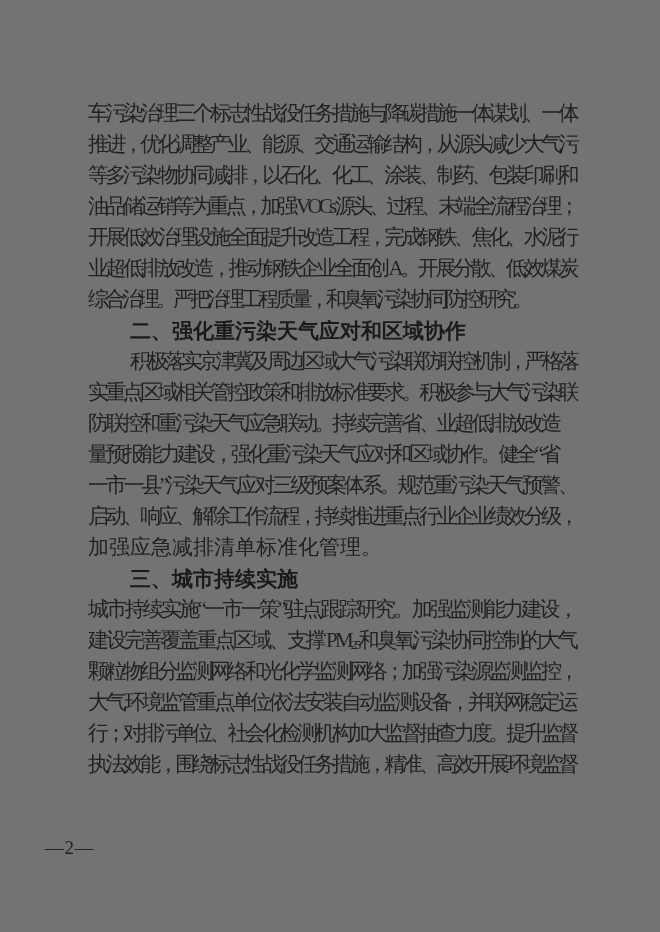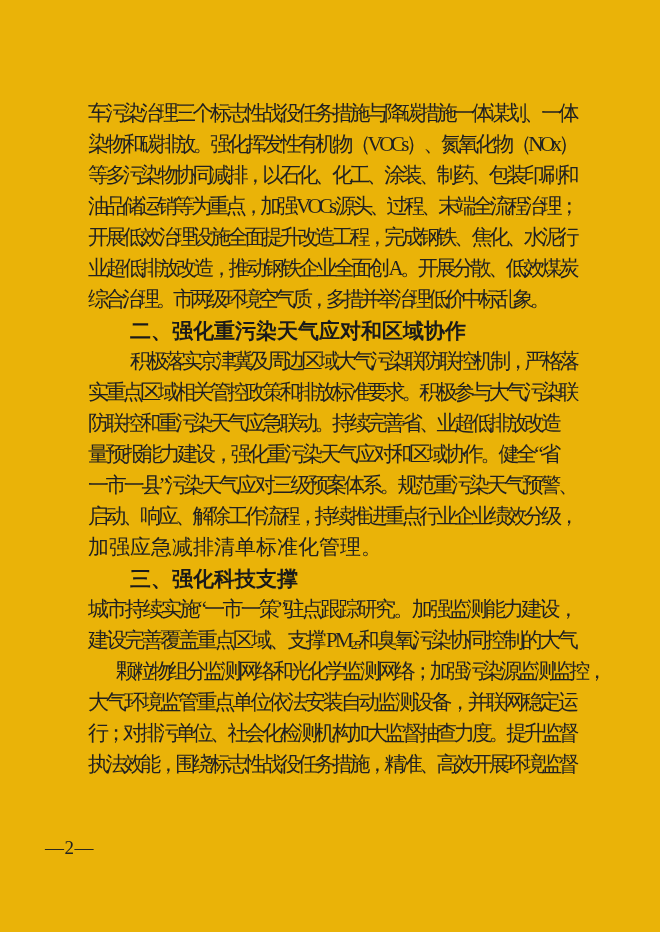--- a/index.html
+++ b/index.html
@@ -4,21 +4,21 @@
 <style>
   html, body {
     margin: 0;
     padding: 0;
     background: #ffffff;
   }
   .page {
     position: relative;
     width: 660px;
     height: 932px;
-    background: #eab308;
+    background: #737373;
     overflow: hidden;
     font-family: "Liberation Serif", serif;
   }
   .doc-body {
     position: absolute;
     left: 88px;
     top: 98px;
     width: 488px;
   }
   .block { margin: 0; }
@@ -55,45 +55,45 @@
     letter-spacing: 0.5px;
   }
 </style>
 </head>
 <body>
 
 <div class="page">
   <div class="doc-body">
       <div class="block paragraph">
         <div class="line"><span class="inner" style="letter-spacing: -3.57143px;"><span>车污染治理三个标志性战役任务措施与降碳措施一体谋划、一体</span></span></div>
-        <div class="line"><span class="inner" style="letter-spacing: -3.52722px;"><span>染物和碳排放。强化挥发性有机物（VOCs）、氮氧化物（NOx）</span></span></div>
+        <div class="line"><span class="inner" style="letter-spacing: -3.57143px;"><span>推进，优化调整产业、能源、交通运输结构，从源头减少大气污</span></span></div>
         <div class="line"><span class="inner" style="letter-spacing: -3.57143px;"><span>等多污染物协同减排，以石化、化工、涂装、制药、包装印刷和</span></span></div>
         <div class="line"><span class="inner" style="letter-spacing: -3.78174px;"><span>油品储运销等为重点，加强 VOCs 源头、过程、末端全流程治理；</span></span></div>
         <div class="line"><span class="inner" style="letter-spacing: -3.57143px;"><span>开展低效治理设施全面提升改造工程，完成钢铁、焦化、水泥行</span></span></div>
         <div class="line"><span class="inner" style="letter-spacing: -3.42834px;"><span>业超低排放改造，推动钢铁企业全面创 A。开展分散、低效煤炭</span></span></div>
-        <div class="line"><span class="inner" style="letter-spacing: -4.01037px;"><span>综合治理。市两级环境空气质，多措并举治理低价中标乱象。</span></span></div>
+        <div class="line"><span class="inner" style="letter-spacing: -4.01037px;"><span>综合治理。严把治理工程质量，和臭氧污染协同防控研究。</span></span></div>
       </div>
       <div class="block heading">
         <div class="line indent"><span class="inner"><span>二、强化重污染天气应对和区域协作</span></span></div>
       </div>
       <div class="block paragraph">
         <div class="line indent"><span class="inner" style="letter-spacing: -3.84615px;"><span>积极落实京津冀及周边区域大气污染联防联控机制，严格落</span></span></div>
         <div class="line"><span class="inner" style="letter-spacing: -3.57143px;"><span>实重点区域相关管控政策和排放标准要求。积极参与大气污染联</span></span></div>
         <div class="line"><span class="inner" style="letter-spacing: -3.57143px;"><span>防联控和重污染天气应急联动。持续完善省、业超低排放改造</span></span></div>
         <div class="line"><span class="inner" style="letter-spacing: -3.15458px;"><span>量预报能力建设，强化重污染天气应对和区域协作。健全“省</span></span></div>
         <div class="line"><span class="inner" style="letter-spacing: -3.15458px;"><span>一市一县”污染天气应对三级预案体系。规范重污染天气预警、</span></span></div>
         <div class="line"><span class="inner" style="letter-spacing: -3.57143px;"><span>启动、响应、解除工作流程，持续推进重点行业企业绩效分级，</span></span></div>
         <div class="line"><span class="inner"><span>加强应急减排清单标准化管理。</span></span></div>
       </div>
       <div class="block heading">
-        <div class="line indent"><span class="inner"><span>三、强化科技支撑</span></span></div>
+        <div class="line indent"><span class="inner"><span>三、城市持续实施</span></span></div>
       </div>
       <div class="block paragraph">
         <div class="line"><span class="inner" style="letter-spacing: -2.73772px;"><span>城市持续实施“一市一策”驻点跟踪研究。加强监测能力建设，</span></span></div>
         <div class="line"><span class="inner" style="letter-spacing: -2.86744px;"><span>建设完善覆盖重点区域、支撑 PM</span><sub>2.5</sub><span>和臭氧污染协同控制的大气</span></span></div>
-        <div class="line"><span class="inner" style="letter-spacing: -3.57143px; margin-left: 28px;"><span>颗粒物组分监测网络和光化学监测网络；加强污染源监测监控，</span></span></div>
+        <div class="line"><span class="inner" style="letter-spacing: -3.57143px;"><span>颗粒物组分监测网络和光化学监测网络；加强污染源监测监控，</span></span></div>
         <div class="line"><span class="inner" style="letter-spacing: -2.92593px;"><span>大气环境监管重点单位依法安装自动监测设备，并联网稳定运</span></span></div>
         <div class="line"><span class="inner" style="letter-spacing: -3.57143px;"><span>行；对排污单位、社会化检测机构加大监督抽查力度。提升监督</span></span></div>
         <div class="line"><span class="inner" style="letter-spacing: -3.57143px;"><span>执法效能，围绕标志性战役任务措施，精准、高效开展环境监督</span></span></div>
       </div>
     </div>
   <div class="page-number">—2—</div>
 </div>
 
 </body></html>

